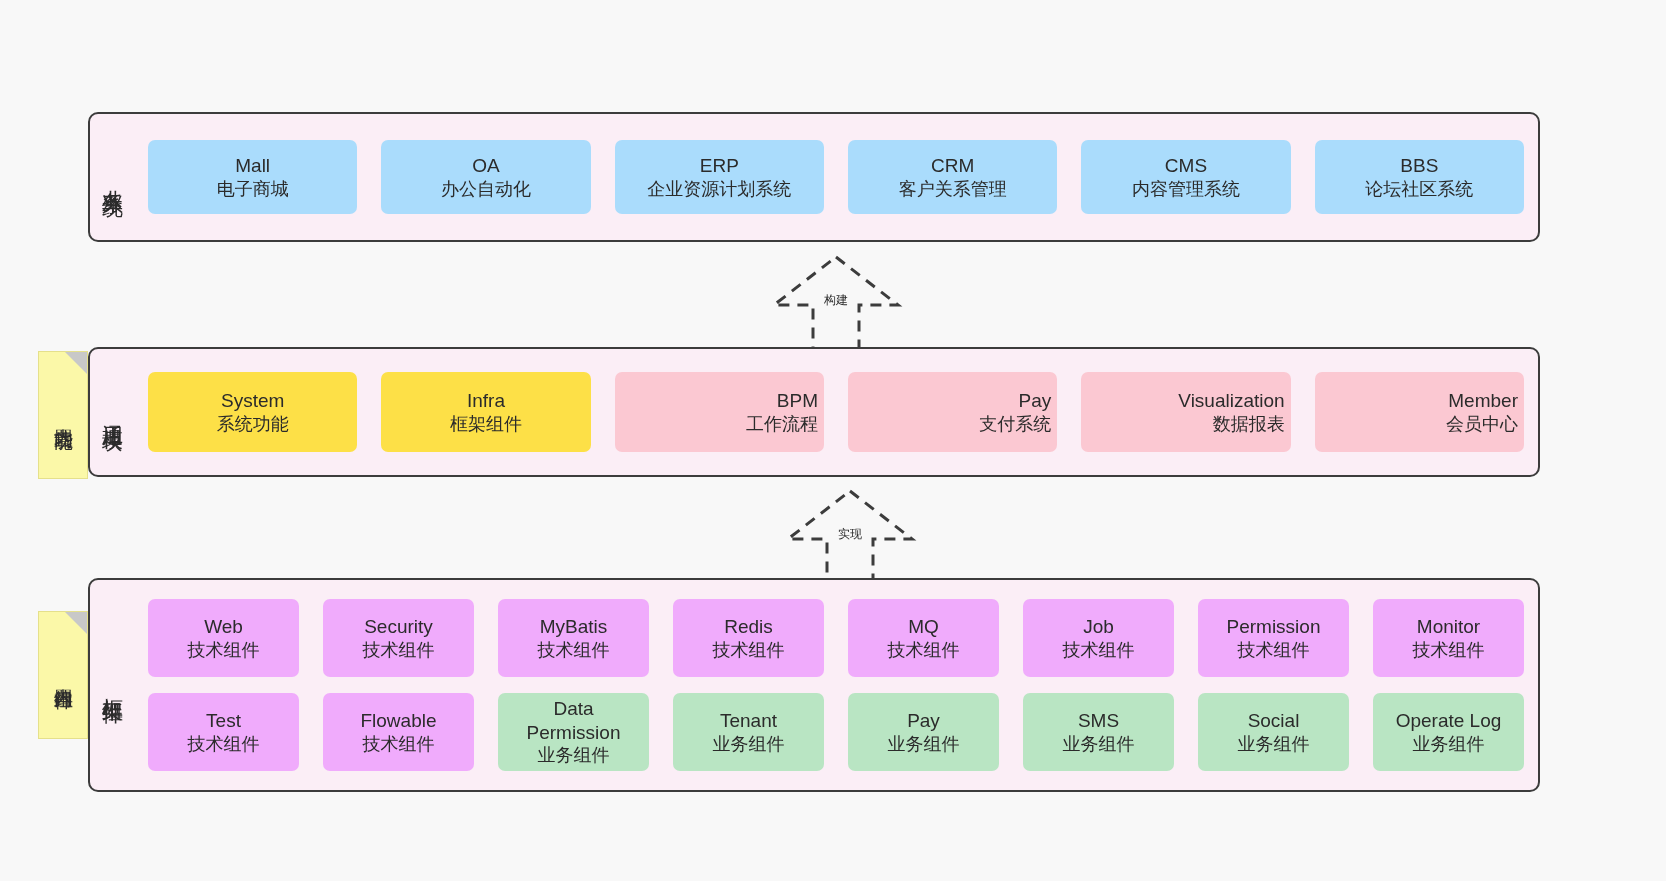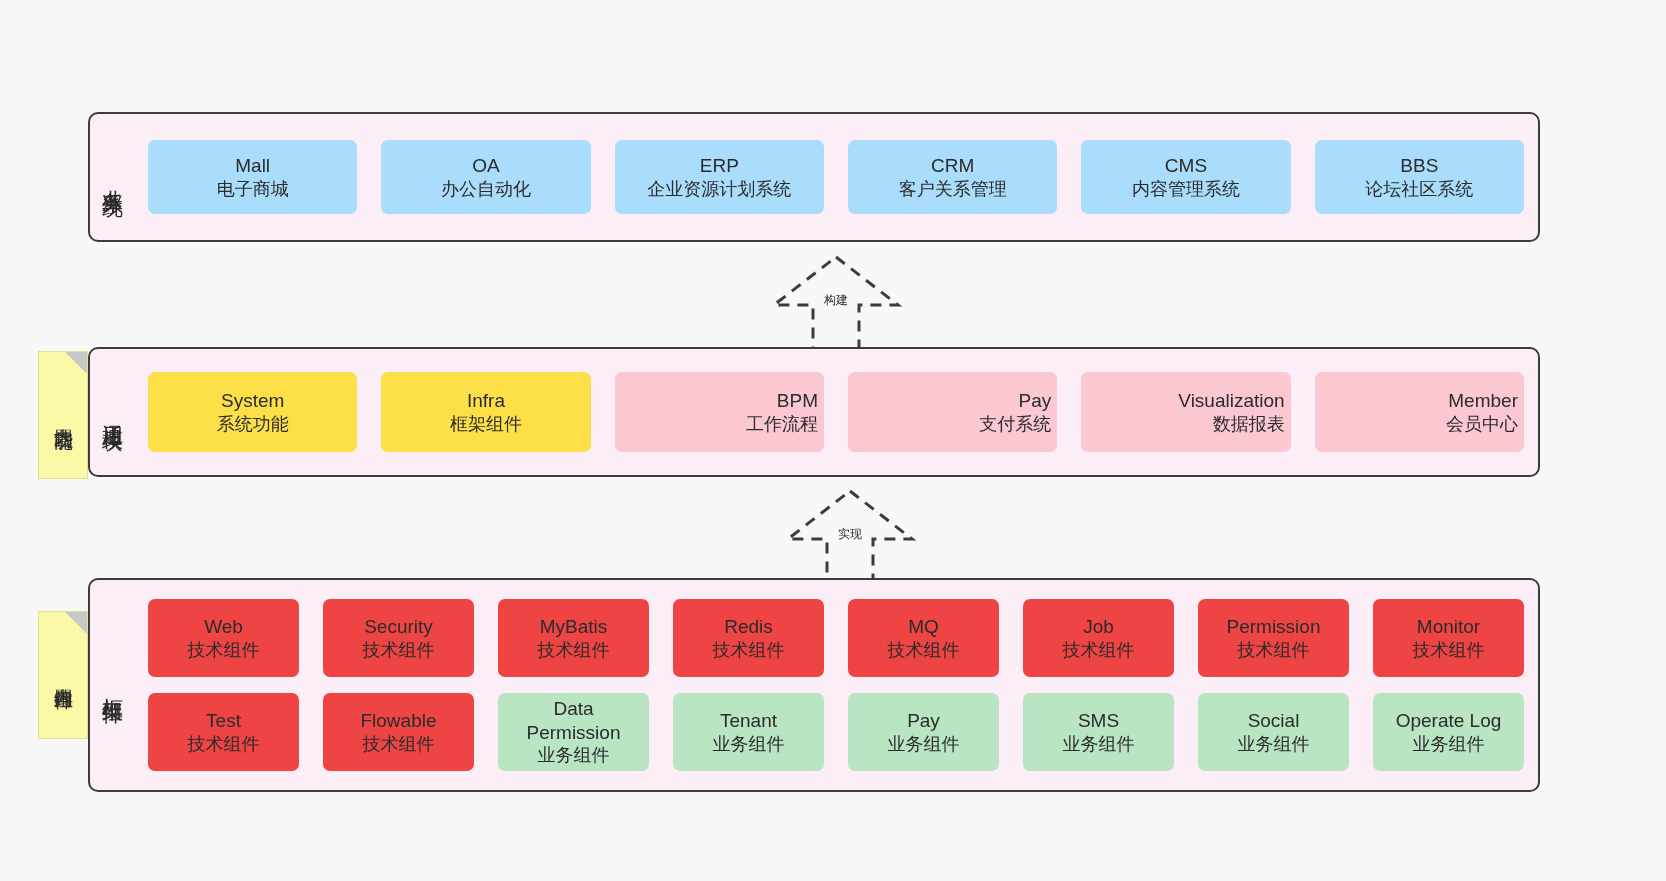--- a/index.html
+++ b/index.html
@@ -68,21 +68,21 @@
     color: #2b2b2b;
     box-sizing: border-box;
     padding: 4px 6px;
   }
   .box .t-en { font-size: 19px; }
   .box .t-cn { font-size: 18px; }
 
   .box.blue   { background: #aadcfc; }
   .box.red    { background: #fde047; }
   .box.pink   { background: #fbc8d2; align-items: flex-end; }
-  .box.green  { background: #ef4444; }
+  .box.green  { background: #f0abfc; }
   .box.mint   { background: #b9e5c3; }
 
   
   #layer-business { left: 88px; top: 112px; width: 1452px; height: 130px; }
   #layer-business .row { height: 74px; }
 
   #layer-modules  { left: 88px; top: 347px; width: 1452px; height: 130px; }
   #layer-modules .row { height: 80px; }
 
   #layer-framework { left: 88px; top: 578px; width: 1452px; height: 214px; }

